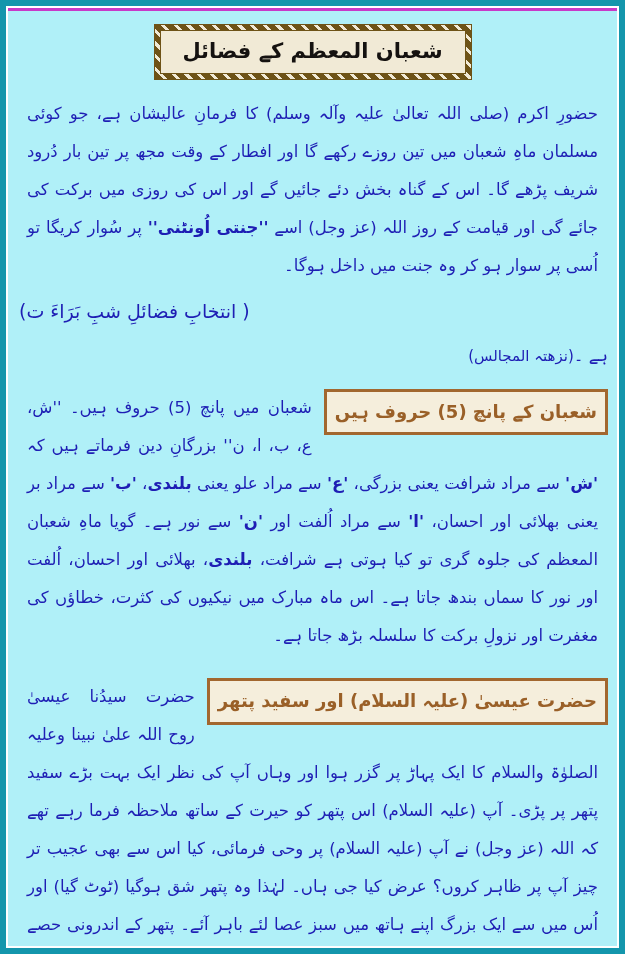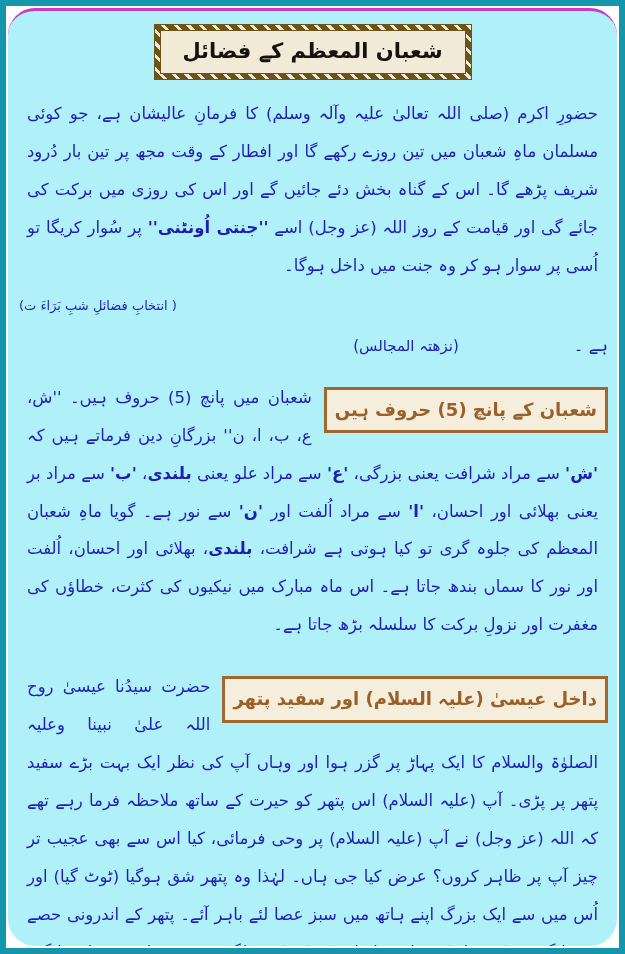--- a/index.html
+++ b/index.html
@@ -30,21 +30,20 @@
   }
   .content{
     width:100%;
     height:100%;
     background:var(--page-bg);
     border-top:3px solid var(--accent-magenta);
     padding:8px 9px 6px 9px;
     direction:rtl;
     overflow:hidden;
     color:var(--body-text);
-    border-radius:27px;
   }
   .title-box{
     width:316px;
     margin:6px auto 16px auto;
     background:var(--title-bg);
     border:5px solid var(--title-border);
     border-image:repeating-linear-gradient(45deg, var(--title-border) 0 6px, var(--title-bg) 6px 9px) 5;
     box-shadow:0 0 0 1px var(--title-border), inset 0 0 0 1px var(--title-border);
     text-align:center;
     padding:9px 6px 11px 6px;
@@ -57,49 +56,48 @@
   }
   .para{
     font-size:16.5px;
     line-height:2.3;
     text-align:justify;
     margin:10px;
     color:var(--body-text);
   }
   .bold{font-weight:bold;}
   .cite{
-    font-size:13px;
+    font-size:19px;
     line-height:1.7;
     text-align:left;
     margin:2px 2px 10px 2px;
     color:var(--body-text);
   }
   .last-line{
     display:flex;
     direction:rtl;
     align-items:baseline;
     font-size:16.5px;
     line-height:2.3;
   }
   .cite-mid{
     font-size:15px;
-    margin-right:115px;
   }
   .section{margin-top:14px;}
   .section::after{content:"";display:block;clear:both;}
   .section-box{
     float:right;
     background:var(--heading-bg);
     border:3px solid var(--heading-border);
     color:var(--heading-text);
     font-weight:bold;
     font-size:18px;
     line-height:1.3;
     padding:8px 8px 9px 8px;
-    margin:8px 0 8px 12px;
+    margin:0 0 8px 12px;
   }
 </style>
 </head>
 <body>
 
 <div class="page">
   <div class="content">
 
     <div class="title-box">
       <span class="title-text">شعبان المعظم کے فضائل</span>
@@ -113,19 +111,19 @@
       <span>ہے ۔</span>
       <span class="cite-mid">(نزھتہ المجالس)</span>
     </div>
 
     <div class="section">
       <div class="section-box">شعبان کے پانچ (5) حروف ہیں</div>
       <p class="para"><span>شعبان میں پانچ (5) حروف ہیں۔ ''ش، ع، ب، ا، ن'' بزرگانِ دین فرماتے ہیں کہ </span><span class="bold">'ش'</span><span> سے مراد شرافت یعنی بزرگی، </span><span class="bold">'ع'</span><span> سے مراد علو یعنی </span><span class="bold">بلندی</span><span>، </span><span class="bold">'ب'</span><span> سے مراد بر یعنی بھلائی اور احسان، </span><span class="bold">'ا'</span><span> سے مراد اُلفت اور </span><span class="bold">'ن'</span><span> سے نور ہے۔ گویا ماہِ شعبان المعظم کی جلوہ گری تو کیا ہوتی ہے شرافت، </span><span class="bold">بلندی</span><span>، بھلائی اور احسان، اُلفت اور نور کا سماں بندھ جاتا ہے۔ اس ماہ مبارک میں نیکیوں کی کثرت، خطاؤں کی مغفرت اور نزولِ برکت کا سلسلہ بڑھ جاتا ہے۔</span></p>
     </div>
 
     <div class="section">
-      <div class="section-box">داخل عیسیٰ (علیہ السلام) اور سفید پتھر</div>
+      <div class="section-box">حضرت عیسیٰ (علیہ السلام) اور سفید پتھر</div>
       <p class="para"><span>حضرت سیدُنا عیسیٰ روح اللہ علیٰ نبینا وعلیہ الصلوٰۃ والسلام کا ایک پہاڑ پر گزر ہوا اور وہاں آپ کی نظر ایک بہت بڑے سفید پتھر پر پڑی۔ آپ (علیہ السلام) اس پتھر کو حیرت کے ساتھ ملاحظہ فرما رہے تھے کہ اللہ (عز وجل) نے آپ (علیہ السلام) پر وحی فرمائی، کیا اس سے بھی عجیب تر چیز آپ پر ظاہر کروں؟ عرض کیا جی ہاں۔ لہٰذا وہ پتھر شق ہوگیا (ٹوٹ گیا) اور اُس میں سے ایک بزرگ اپنے ہاتھ میں سبز عصا لئے باہر آئے۔ پتھر کے اندرونی حصے میں انگوروں کی بیل کی طرف اشارہ کر کے کہنے لگے مجھے روزانہ رزق اس انگور کی بیل سے ملتا ہے۔ حضرت عیسیٰ (علیہ السلام) نے دریافت کیا، آپ اس پتھر کے اندر کتنے عرصے اللہ عز وجل کی عبادت میں مشغول ہیں؟ عرض کیا، چار سو 400 سال سے، حضرت سیدنا عیسیٰ (علیہ السلام) نے بارگاہِ الٰہی عز وجل میں عرض کیا، یا اللہ عز وجل! میرا گمان ہے کہ اس بندے کی طرح تو کسی نے بھی عبادت نہیں کی ہوگی۔ اللہ تبارک وتعالیٰ عز وجل نے حضرت عیسیٰ (علیہ السلام) کو وحی فرمائی۔ میرے محبوب </span></p>
 
     </div>
 
   </div>
 </div>
 
 </body></html>

